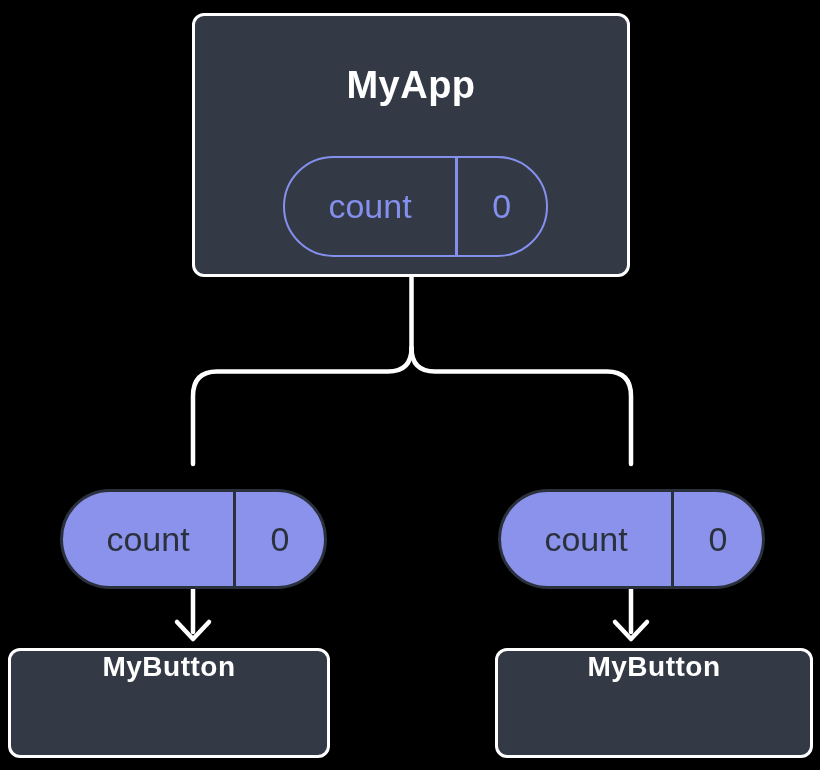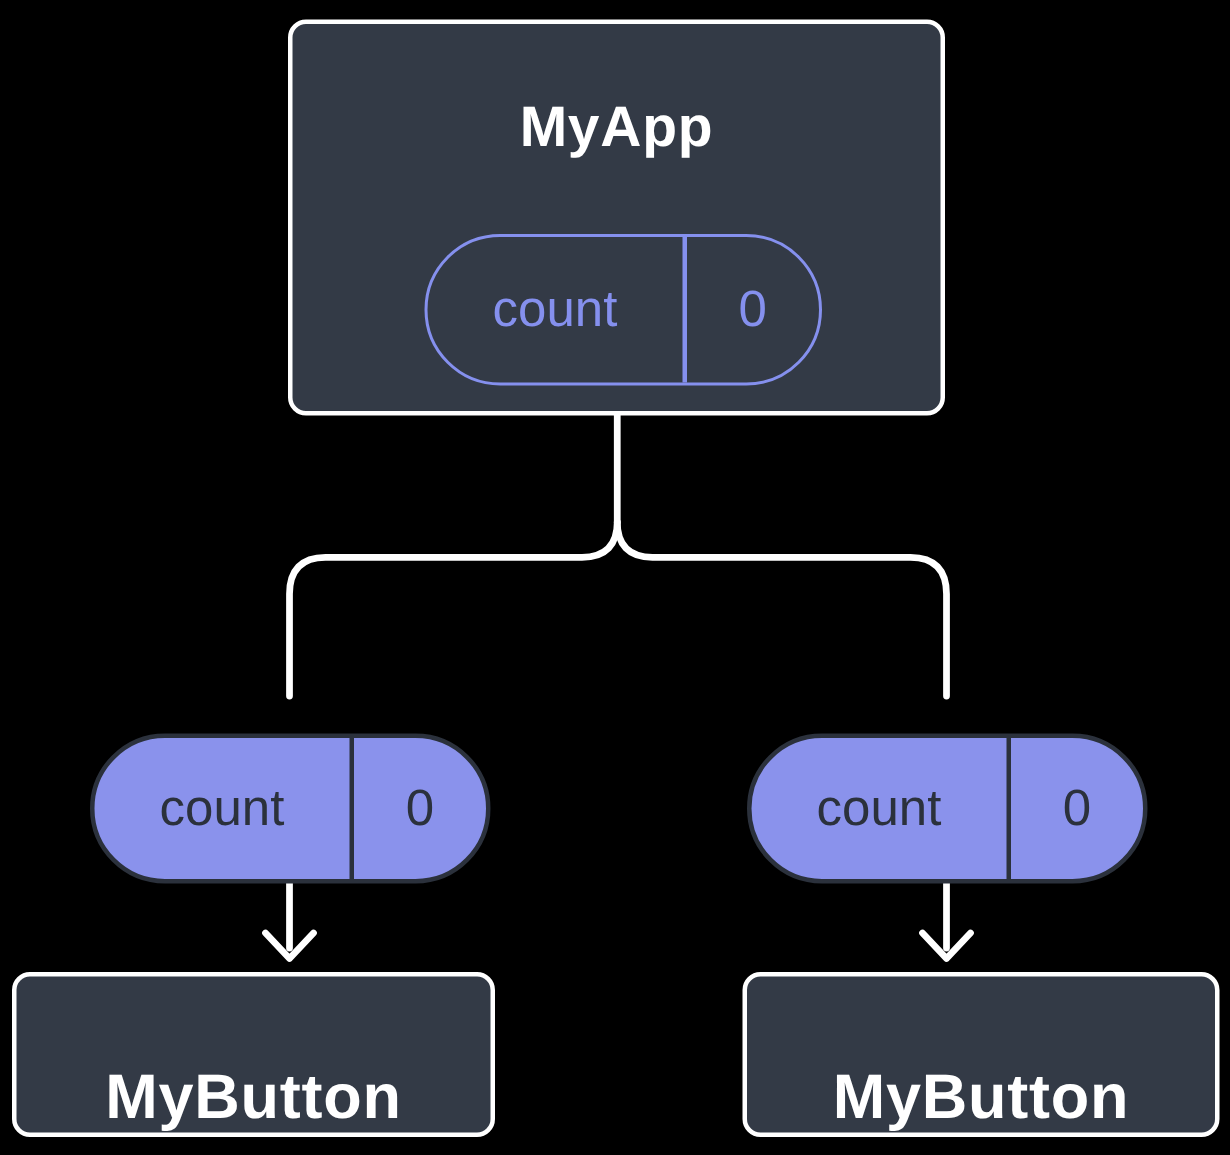--- a/index.html
+++ b/index.html
@@ -92,24 +92,24 @@
     color: #2b313c;
   }
   .pill-solid .pill-divider {
     width: 3px;
     background: #2b313c;
   }
   .pill-left  { left: 60px;  top: 463px; }
   .pill-right { left: 498px; top: 463px; }
   .node-child {
     display: flex;
-    align-items: flex-end;
+    align-items: flex-start;
     justify-content: center;
     color: #ffffff;
-    font-size: 42px;
+    font-size: 28px;
     font-weight: 700;
     letter-spacing: 0.5px;
   }
   .child-left  { left: 8px;   top: 648px; width: 322px; height: 110px; }
   .child-right { left: 495px; top: 648px; width: 318px; height: 110px; }
 </style>
 </head>
 <body>
 
 <div class="canvas">

